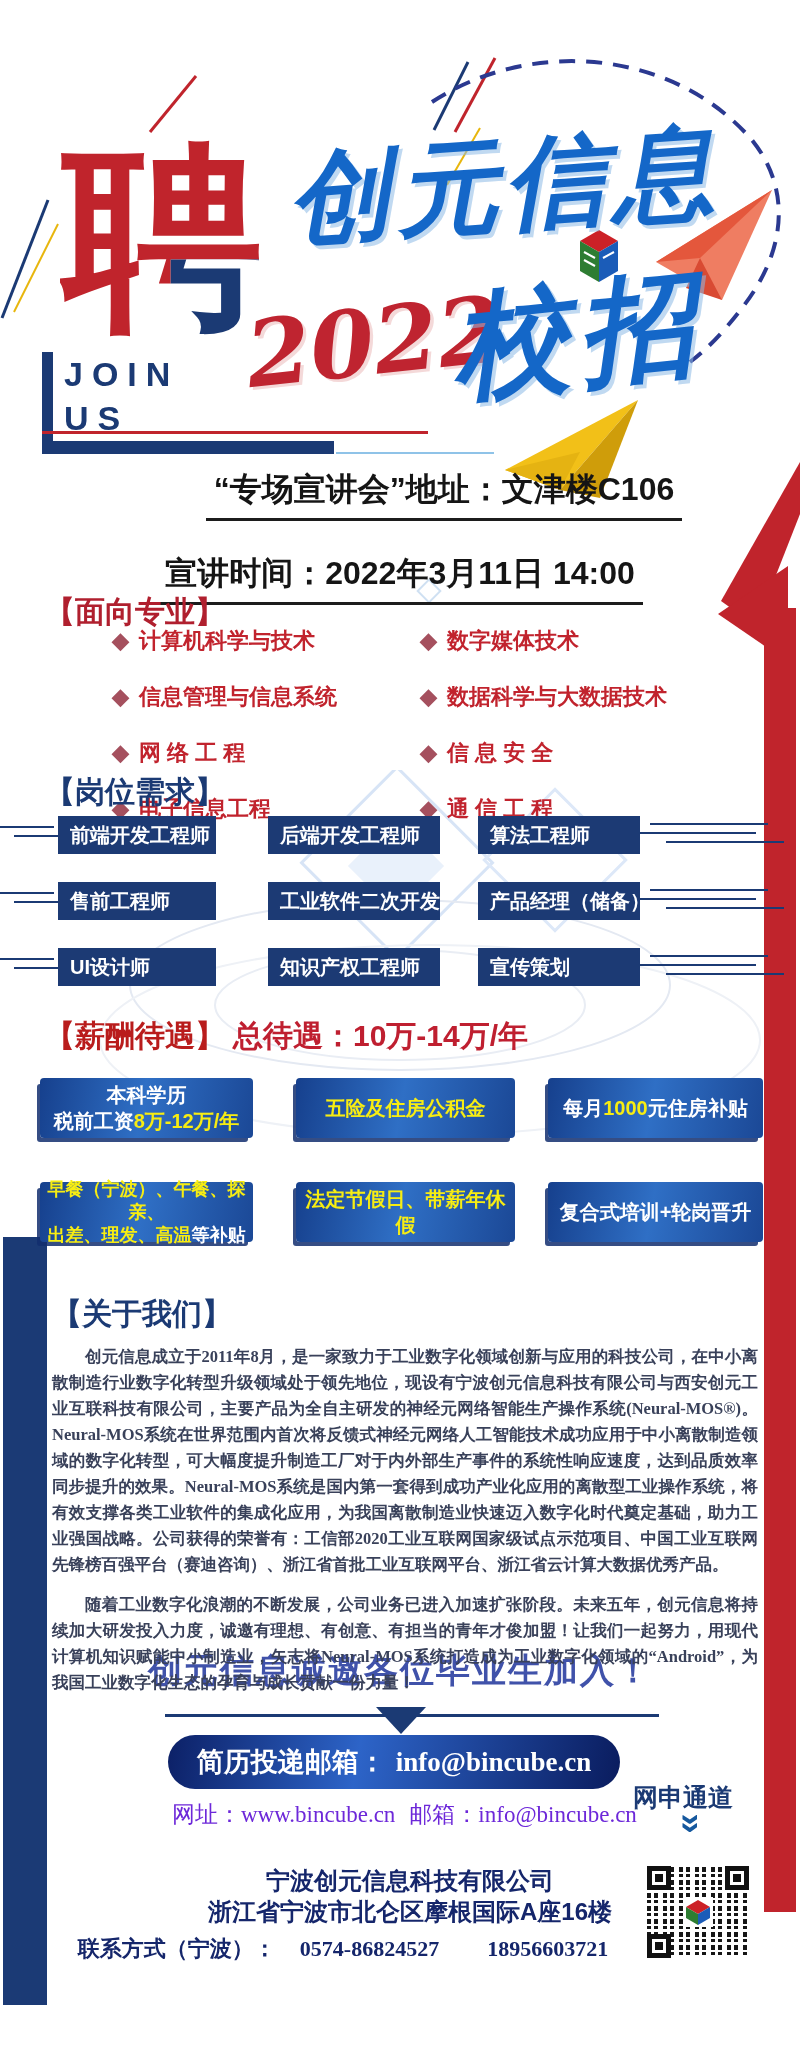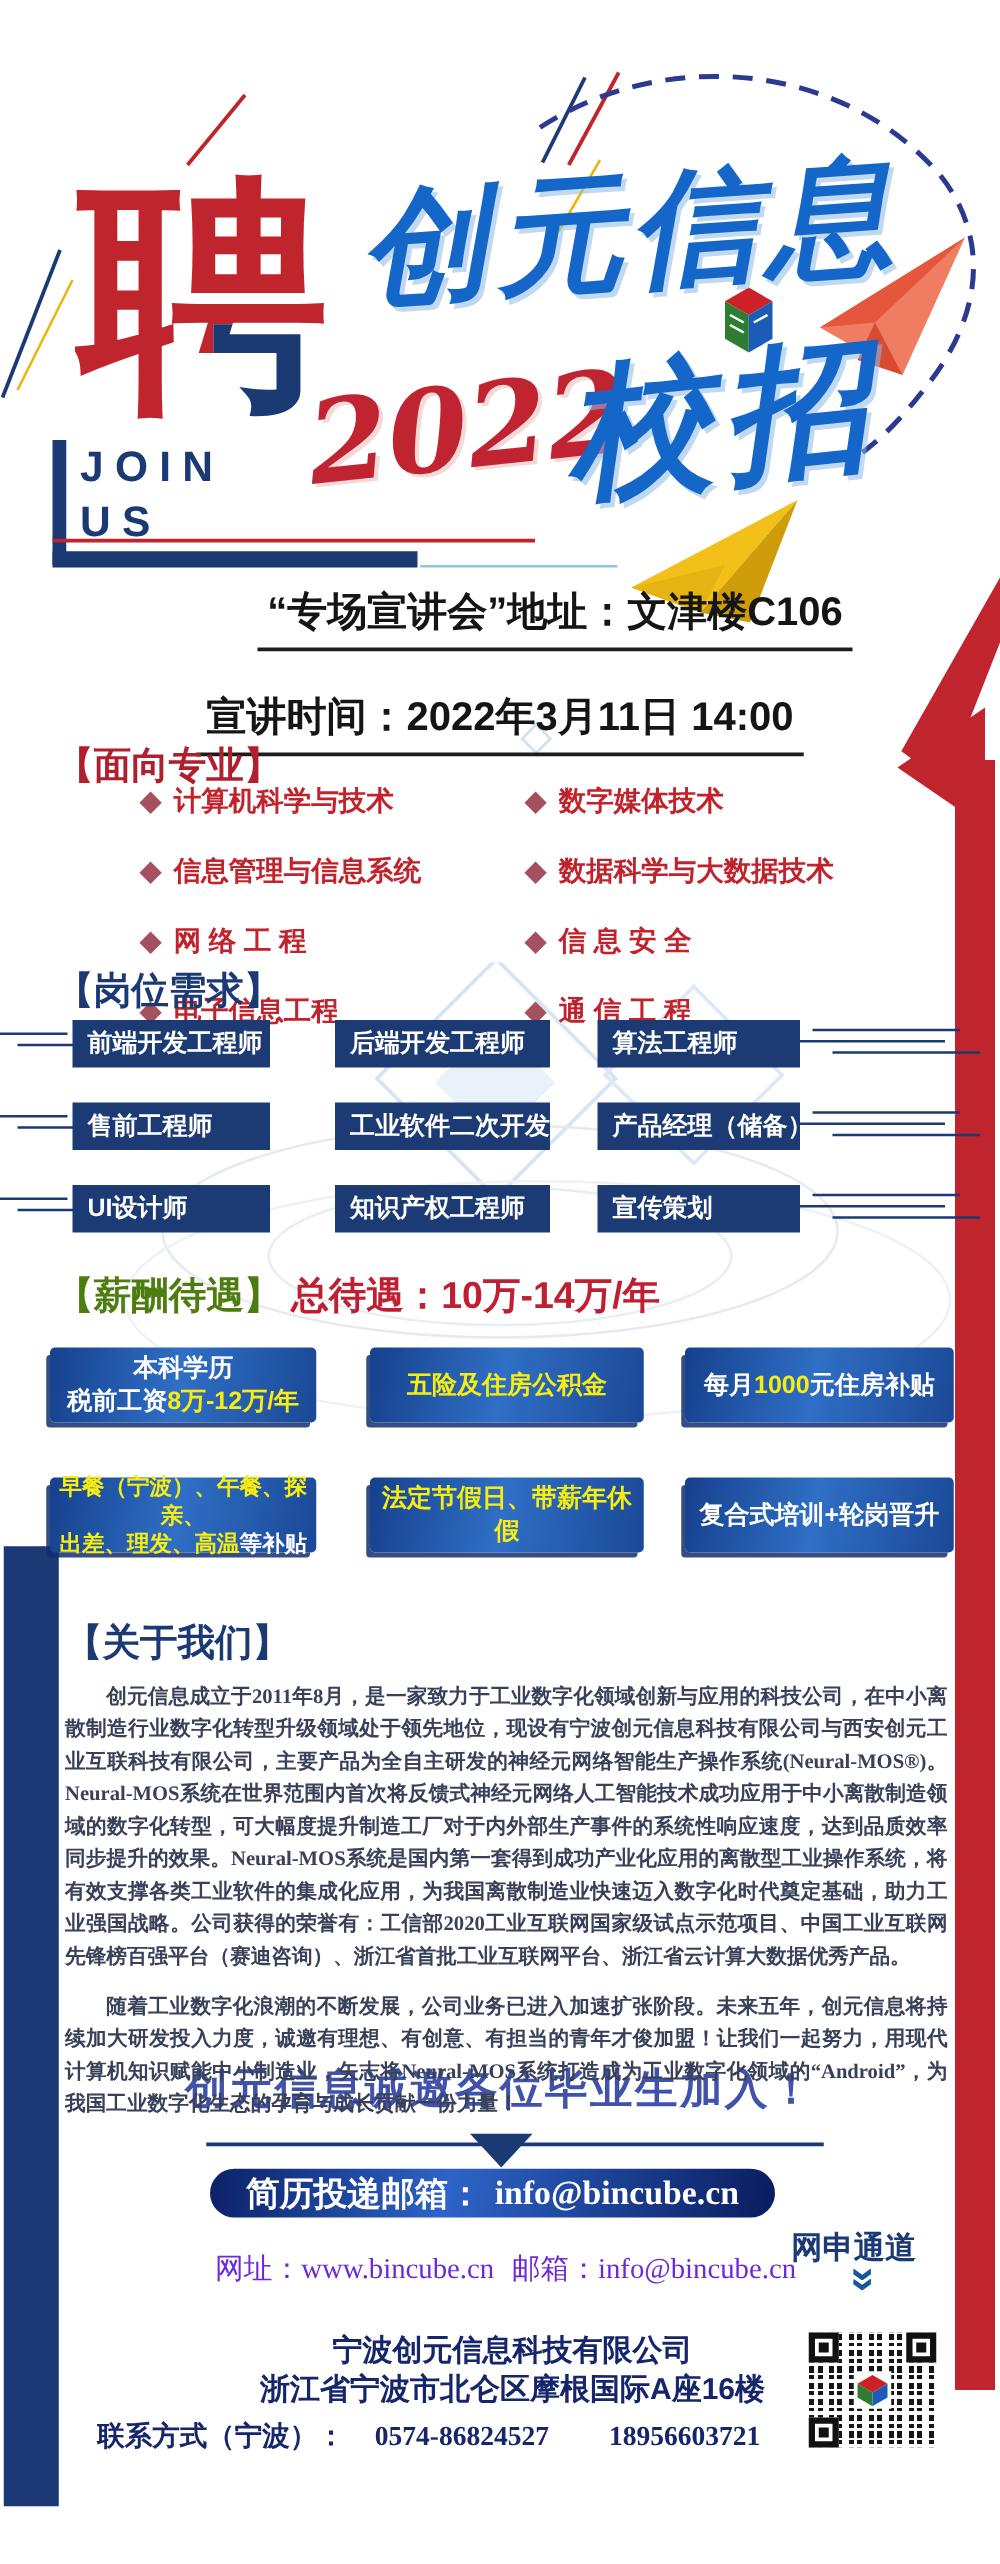--- a/index.html
+++ b/index.html
@@ -50,21 +50,21 @@
   .job-row::before{content:"";position:absolute;left:0;top:10px;width:54px;height:2px;
         background:#1b3a74;box-shadow:14px 9px 0 #1b3a74;}
   .job-row::after{content:"";position:absolute;left:650px;top:7px;width:118px;height:2px;
         background:#1b3a74;box-shadow:-12px 9px 0 #1b3a74,16px 18px 0 #1b3a74;}
   .job{position:absolute;top:0;height:38px;background:#1c3a74;color:#fff;font-size:20px;
        font-weight:700;line-height:38px;padding-left:12px;box-sizing:border-box;white-space:nowrap;}
   .c1{left:58px;width:158px;} .c2{left:268px;width:172px;} .c3{left:478px;width:162px;}
 
   
   .salary-line{position:absolute;left:45px;top:1016px;white-space:nowrap;}
-  .salary-line .t1{color:#4d7c0f;font-size:30px;font-weight:900;}
+  .salary-line .t1{color:#b91c1c;font-size:30px;font-weight:900;}
   .salary-line .t2{color:#bf1f30;font-size:30px;font-weight:900;margin-left:8px;}
   .benefit{position:absolute;height:60px;border-radius:4px;z-index:2;
         background:linear-gradient(100deg,#16408d 0%,#2f6fc5 48%,#1b4896 100%);
         box-shadow:-4px 5px 0 -1px rgba(18,46,110,.85);
         display:flex;flex-direction:column;justify-content:center;align-items:center;
         text-align:center;font-weight:700;font-size:20px;line-height:26px;}
   .b-sm{font-size:18px;line-height:23px;}
   .yl{color:#f7ed12;} .wh{color:#fff;}
   .r1{top:1078px;} .r2{top:1182px;}
   .p1{left:40px;width:213px;} .p2{left:296px;width:219px;} .p3{left:548px;width:215px;}
@@ -74,21 +74,21 @@
   .about-text p{margin:0 0 14px;font-family:"Liberation Serif",serif;font-weight:600;
         font-size:16.5px;line-height:26px;color:#39415a;text-align:justify;text-indent:2em;}
   .cta{position:absolute;left:0;top:1648px;width:800px;text-align:center;color:#4052aa;
         font-size:34px;font-weight:900;letter-spacing:2px;font-family:"Liberation Serif",serif;}
 
   
   .div-line{position:absolute;left:165px;top:1714px;width:494px;height:3px;background:#1b3a74;}
   .div-tri{position:absolute;left:376px;top:1707px;width:0;height:0;
         border-left:25px solid transparent;border-right:25px solid transparent;
         border-top:27px solid #1b3a74;}
-  .pill{position:absolute;left:168px;top:1735px;width:452px;height:39px;border-radius:30px;
+  .pill{position:absolute;left:168px;top:1735px;width:452px;height:54px;border-radius:30px;
         background:linear-gradient(100deg,#0c2066 0%,#2d64c8 42%,#0a1c5e 100%);
         display:flex;justify-content:center;align-items:center;gap:10px;z-index:2;}
   .pill .lbl{color:#fff;font-size:27px;font-weight:900;}
   .pill .eml{color:#fff;font-size:27px;font-weight:700;font-family:"Liberation Serif",serif;}
   .webline{position:absolute;left:172px;top:1799px;font-size:23px;font-weight:400;
         color:#6d28d9;white-space:nowrap;}
   .webline .v{font-family:"Liberation Serif",serif;margin-right:14px;}
   .apply{position:absolute;left:633px;top:1781px;font-size:25px;font-weight:800;color:#1b3a74;}
   .chev{position:absolute;left:664px;top:1810px;width:48px;text-align:center;}
   .chev span{display:inline-block;font-size:36px;font-weight:900;color:#15589e;

